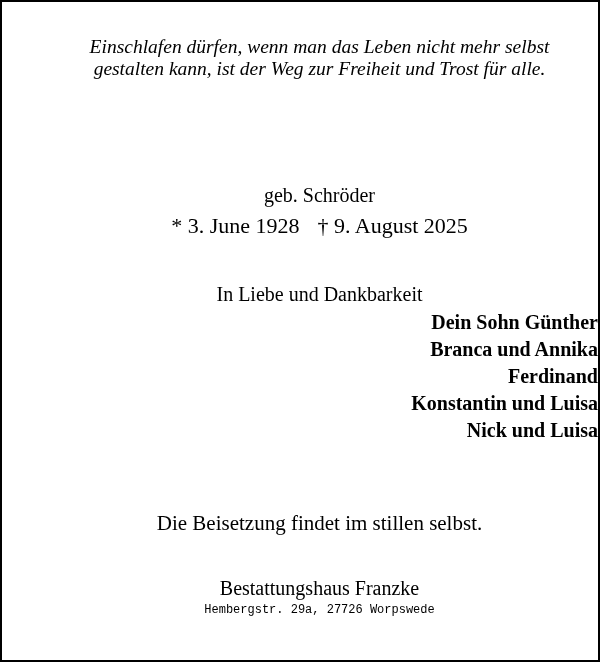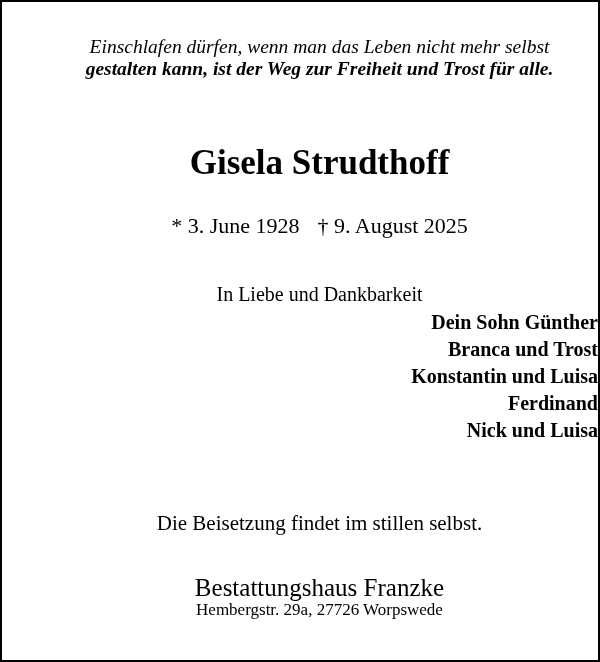--- a/index.html
+++ b/index.html
@@ -10,53 +10,53 @@
       box-sizing: border-box;
       border: 2px solid #000000;
       background: #ffffff;
       font-family: "Liberation Serif", "DejaVu Serif", serif;
       color: #000000;
       text-align: center;
     }
     .line { position: absolute; left: 0; right: 4px; white-space: nowrap; margin-left: 43px; }
     .quote { font-style: italic; font-size: 19.5px; line-height: 22px; }
     .q1 { top: 34px; }
-    .q2 { top: 56px; font-weight: bold; }
+    .q2 { top: 56px; }
     .name { top: 141px; font-size: 35px; font-weight: bold; line-height: 40px; }
     .maiden { top: 181px; font-size: 20px; line-height: 24px; }
     .dates { top: 211px; font-size: 22px; line-height: 26px; word-spacing: 0; }
     .dates .gap { display: inline-block; width: 18px; }
     .intro { top: 280px; font-size: 20px; line-height: 24px; }
     .mourners { position: absolute; left: 0; right: 0; top: 307px; }
     .mourner { font-size: 20px; font-weight: bold; line-height: 27px; white-space: nowrap; text-align: right; }
     .burial { top: 508px; font-size: 21px; line-height: 26px; }
-    .funeral-home { top: 575px; font-size: 25px; line-height: 22px; }
-    .address { top: 597px; font-size: 17px; line-height: 22px; }
+    .funeral-home { top: 575px; font-size: 20px; line-height: 22px; }
+    .address { top: 597px; font-size: 12px; line-height: 22px; font-family: Liberation Mono, monospace; }
   </style>
 </head>
 <body>
 
 <div class="frame">
 
   <div class="line quote q1">Einschlafen dürfen, wenn man das Leben nicht mehr selbst</div>
   <div class="line quote q2">gestalten kann, ist der Weg zur Freiheit und Trost für alle.</div>
 
-  <div class="line name">Gisela Strudthoff</div>
+  <div class="line maiden">geb. Schröder</div>
 
   <div class="line dates">
     <span>* 3. June 1928</span><span class="gap"></span><span>† 9. August 2025</span>
   </div>
 
   <div class="line intro">In Liebe und Dankbarkeit</div>
 
   <div class="mourners">
     <div class="mourner">Dein Sohn Günther</div>
-    <div class="mourner">Branca und Trost</div>
+    <div class="mourner">Branca und Annika</div>
+    <div class="mourner">Ferdinand</div>
     <div class="mourner">Konstantin und Luisa</div>
-    <div class="mourner">Ferdinand</div>
     <div class="mourner">Nick und Luisa</div>
   </div>
 
   <div class="line burial">Die Beisetzung findet im stillen selbst.</div>
 
   <div class="line funeral-home">Bestattungshaus Franzke</div>
   <div class="line address">Hembergstr. 29a, 27726 Worpswede</div>
 
 </div>
 

